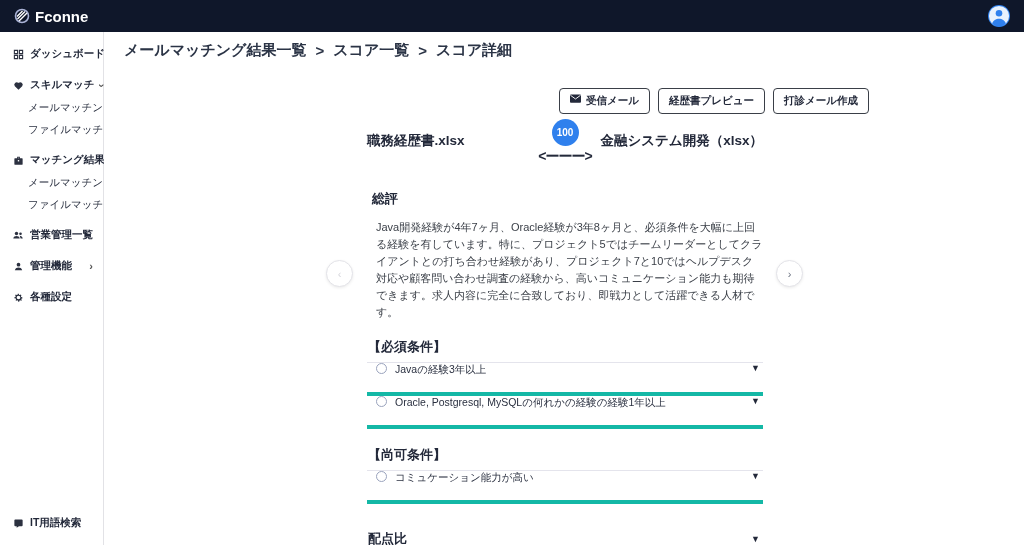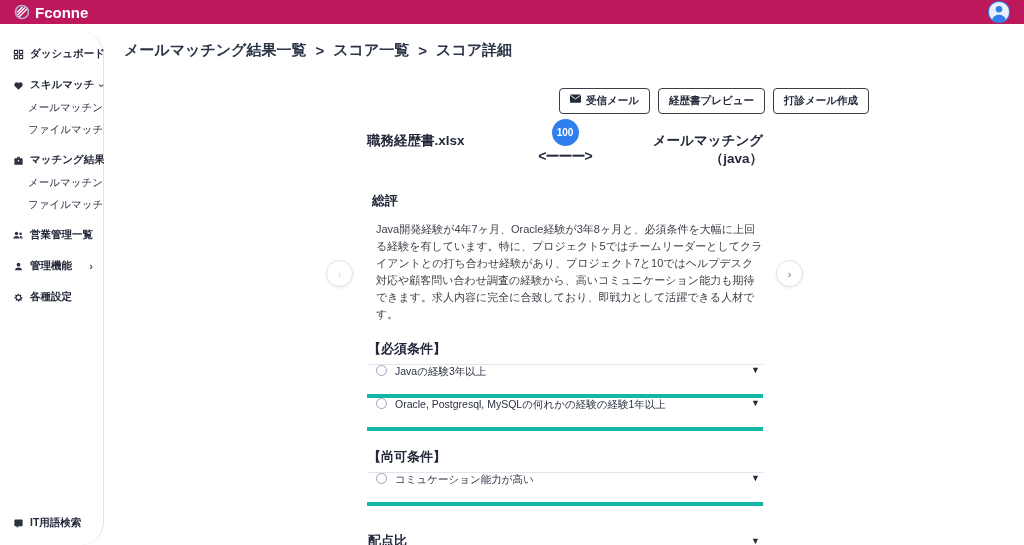--- a/index.html
+++ b/index.html
@@ -1,32 +1,32 @@
 <!DOCTYPE html>
 <html><head>
 <meta charset="utf-8">
 <style>
   * { margin:0; padding:0; box-sizing:border-box; }
   html,body { width:1024px; height:545px; overflow:hidden; background:#fff;
               font-family:"Liberation Sans","DejaVu Sans",sans-serif; }
 
   
-  .navbar { position:absolute; left:0; top:0; width:1024px; height:24px;
-            background:#be185d; display:flex; align-items:center; justify-content:space-between;
+  .navbar { position:absolute; left:0; top:0; width:1024px; height:32px;
+            background:#0f172a; display:flex; align-items:center; justify-content:space-between;
             padding:0 14px; z-index:10;gap:43px; }
   .brand { display:flex; align-items:center; gap:5px; color:#fff; font-weight:bold;
            font-size:15px; cursor:pointer; }
   .brand svg { display:block; }
   .avatar { width:22px; height:22px; border-radius:50%; background:#2f80ed;
             display:flex; align-items:center; justify-content:center; cursor:pointer; }
   .avatar svg { display:block; }
 
   
   .sidebar { position:absolute; left:0; top:32px; width:104px; height:513px;
-             background:#fff; border-right:1px solid #e2e2e6; padding-top:10px;border-radius:23px; }
+             background:#fff; border-right:1px solid #e2e2e6; padding-top:10px; }
   .side-item { display:flex; align-items:center; gap:6px; padding:5px 0 5px 12px;
                font-size:10.5px; font-weight:bold; color:#23293a; cursor:pointer;
                white-space:nowrap; }
   .side-item .ico { width:12px; height:12px; flex:0 0 12px; display:flex;
                     align-items:center; justify-content:center; color:#2c3140; }
   .side-sub { padding:4px 0 4px 28px; font-size:10.5px; color:#2a3040; cursor:pointer;
               white-space:nowrap; display:flex; align-items:center; gap:3px; }
   .chev { margin-left:auto; margin-right:10px; font-size:11px; color:#555;
           display:inline-block; line-height:1; }
   .chev.down { transform:rotate(90deg); }
@@ -236,21 +236,21 @@
         <span>打診メール作成</span>
       </button>
     </div>
 
     <div class="score-row">
       <div class="score-title">職務経歴書.xlsx</div>
       <div class="score-center">
         <div class="score-circle">100</div>
         <div class="score-arrow">&lt;ーーー&gt;</div>
       </div>
-      <div class="score-title right">メールマッチング（java）</div>
+      <div class="score-title right">金融システム開発（xlsx）</div>
     </div>
 
     <div class="section-h summary-h">総評</div>
     <div class="summary-body">Java開発経験が4年7ヶ月、Oracle経験が3年8ヶ月と、必須条件を大幅に上回る経験を有しています。特に、プロジェクト5ではチームリーダーとしてクライアントとの打ち合わせ経験があり、プロジェクト7と10ではヘルプデスク対応や顧客問い合わせ調査の経験から、高いコミュニケーション能力も期待できます。求人内容に完全に合致しており、即戦力として活躍できる人材です。</div>
 
     <div class="section-h cond-h">【必須条件】</div>
     <hr class="rule">
     <div class="cond-row">
       <span class="cond-circle"></span>
       <span class="cond-label">Javaの経験3年以上</span>

